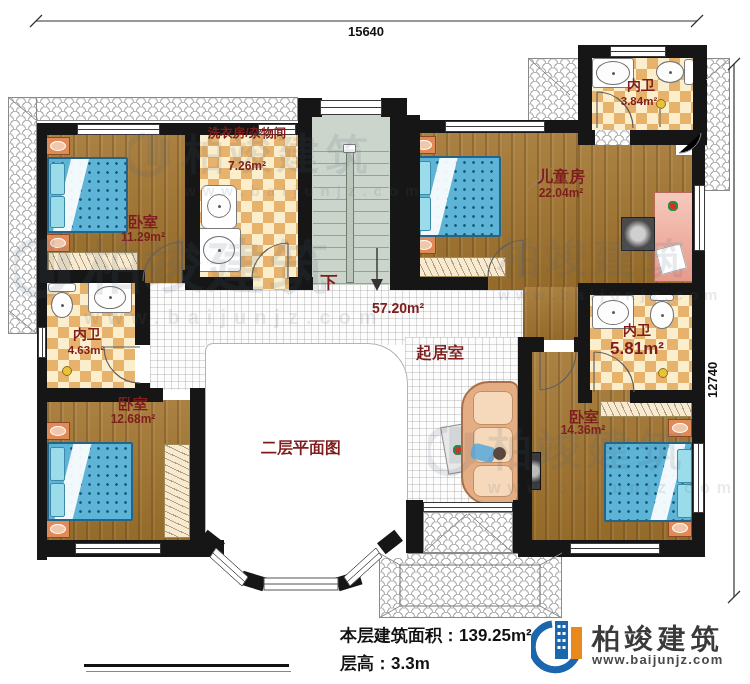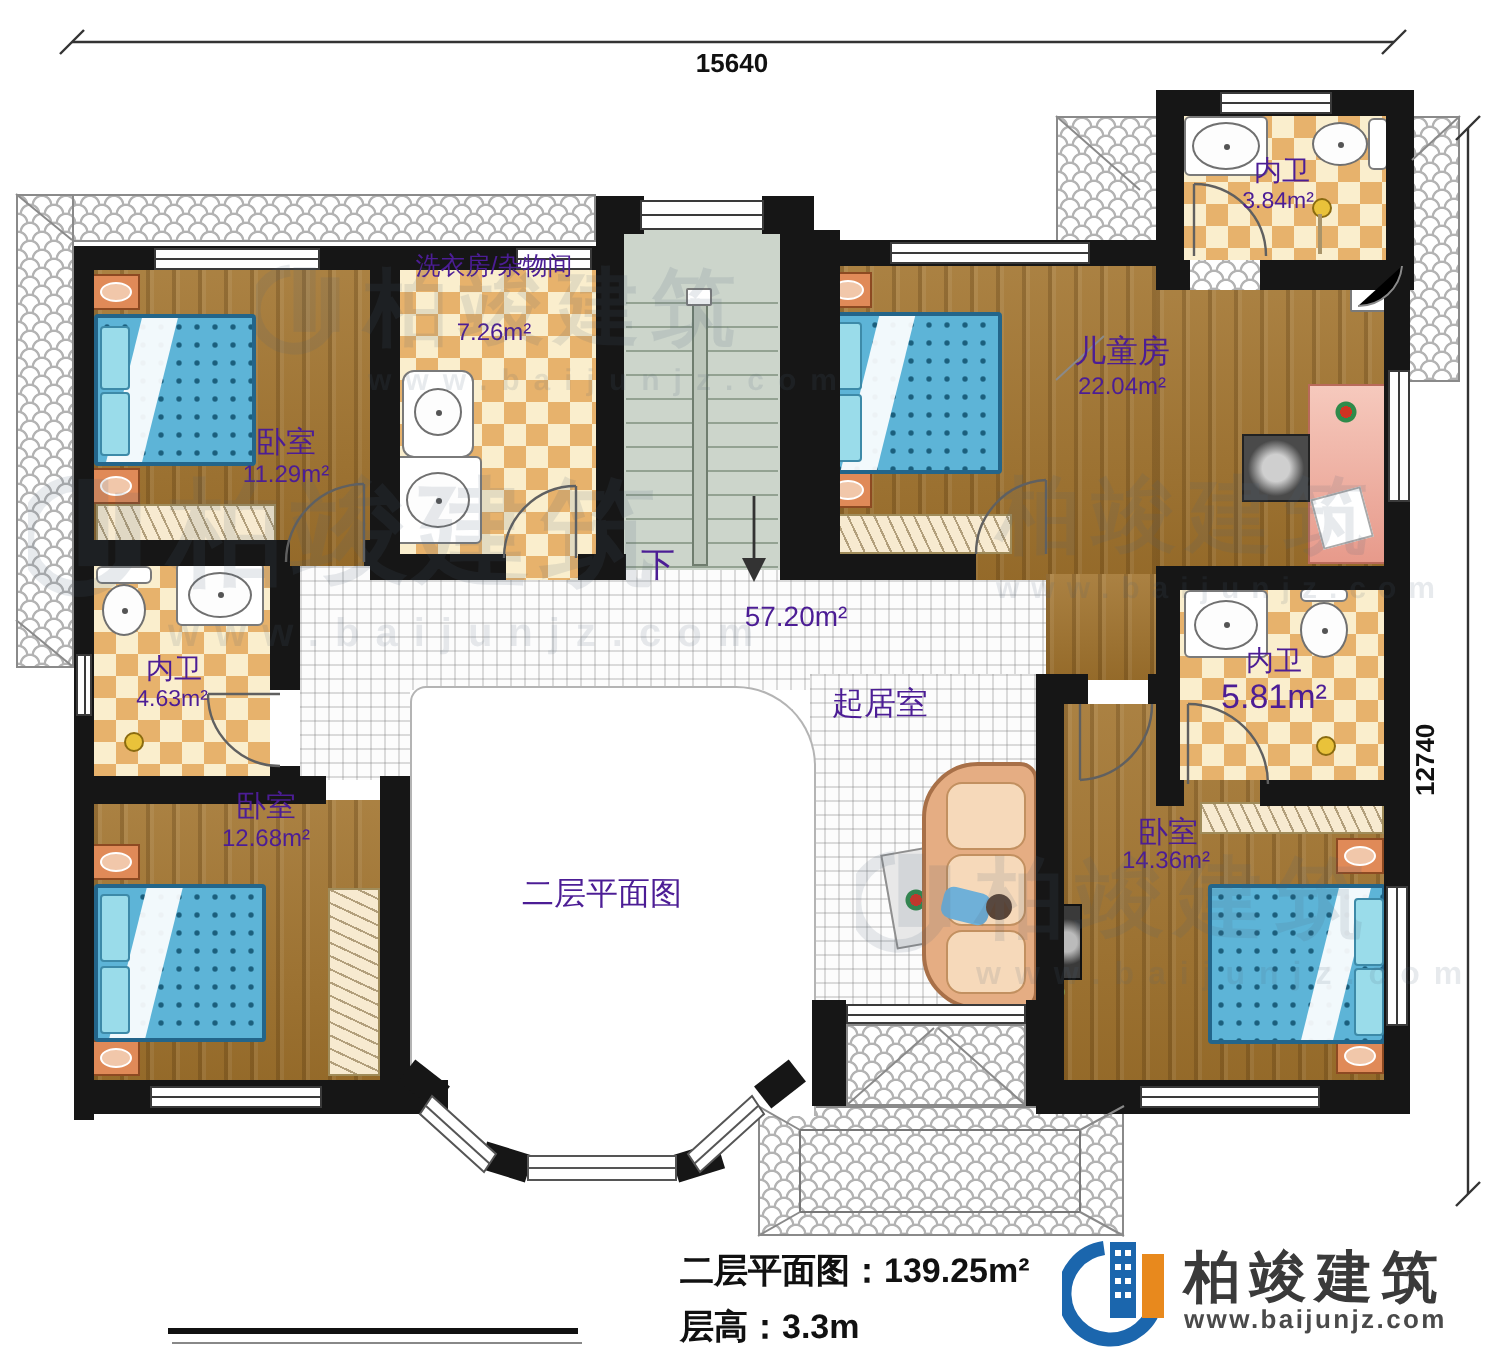--- a/index.html
+++ b/index.html
@@ -50,21 +50,21 @@
   .flower{position:absolute;background:radial-gradient(circle,#d03322 0 3px,#2f8a4a 3px 5px,transparent 5.5px)}
   .plant{position:absolute;background:radial-gradient(circle,#2f8a4a 0 3px,#7fbf6a 3px 5px,transparent 5.5px)}
   .tv{position:absolute;background:#3a3a3a;border:1px solid #111;
       background-image:radial-gradient(circle,#bbb 0 26%,transparent 60%)}
   .sofa{position:absolute;background:#e5ad83;border:2px solid #a87048;box-sizing:border-box;
       border-radius:28px 9px 9px 28px}
   .cush{position:absolute;background:#f6d9ba;border:1px solid #c29060;border-radius:8px}
   .head{position:absolute;background:#5a4436;border-radius:50%}
   .body{position:absolute;background:#6fb0d8;border-radius:5px;transform:rotate(14deg)}
   .ctable{position:absolute;background:#e8e8e8;border:1px solid #8f8f8f;transform:rotate(-10deg)}
-  .label{position:absolute;font-weight:400;color:#4c1d95;text-align:left;white-space:nowrap;line-height:1.1;transform:translateX(-50%)}
+  .label{position:absolute;font-weight:700;color:#7f1d1d;text-align:left;white-space:nowrap;line-height:1.1;transform:translateX(-50%)}
   .rname{font-size:15px}
   .rarea{font-size:12px}
   .dim{position:absolute;font-weight:700;font-size:13px;color:#111;white-space:nowrap}
   svg.overlay{position:absolute;left:0;top:0;pointer-events:none}
   .wm{position:absolute;opacity:.13;color:#50647a;font-weight:900;white-space:nowrap;pointer-events:none}
   .wm .row{display:flex;align-items:center;gap:8px}
   .wm .url{font-weight:700}
   .tb{position:absolute;color:#111}
   .tb-title{font-size:34px;font-weight:800;letter-spacing:2px}
   .tb-scale{font-size:28px;font-weight:400;font-family:"DejaVu Sans Mono","Liberation Mono",monospace}
@@ -347,21 +347,21 @@
           <rect x="38" y="12" width="11" height="32" fill="currentColor"></rect>
         </svg>
       <span class="big" style="font-size:44px;letter-spacing:6px">柏竣建筑</span>
     </div>
     <div class="url" style="font-size:16px;letter-spacing:7px;margin-left:60px">www.baijunjz.com</div>
   </div>
 
   <div class="bar" style="left:84px;top:664px;width:205px;height:3px"></div>
   <div class="bar" style="left:86px;top:671px;width:205px;height:1px;background:#888"></div>
   <div class="tb tb-line" style="left:340px;top:624px">
-    <span>二层平面图：</span><span>139.25m²</span>
+    <span>本层建筑面积：</span><span>139.25m²</span>
   </div>
   <div class="tb tb-line" style="left:340px;top:652px">
     <span>层高：</span><span>3.3m</span>
   </div>
   <svg class="overlay" style="left:531px;top:615px" width="56" height="60" viewBox="0 0 54 60">
     <path d="M20 9 A23 23 0 1 0 46 35" stroke="#1b66ad" stroke-width="7" fill="none"></path>
     <rect x="23" y="6" width="13" height="38" fill="#1b66ad"></rect>
     <rect x="39" y="12" width="11" height="32" fill="#e8891d"></rect>
     <g fill="#fff">
       <rect x="25.5" y="10" width="3" height="3"></rect>

